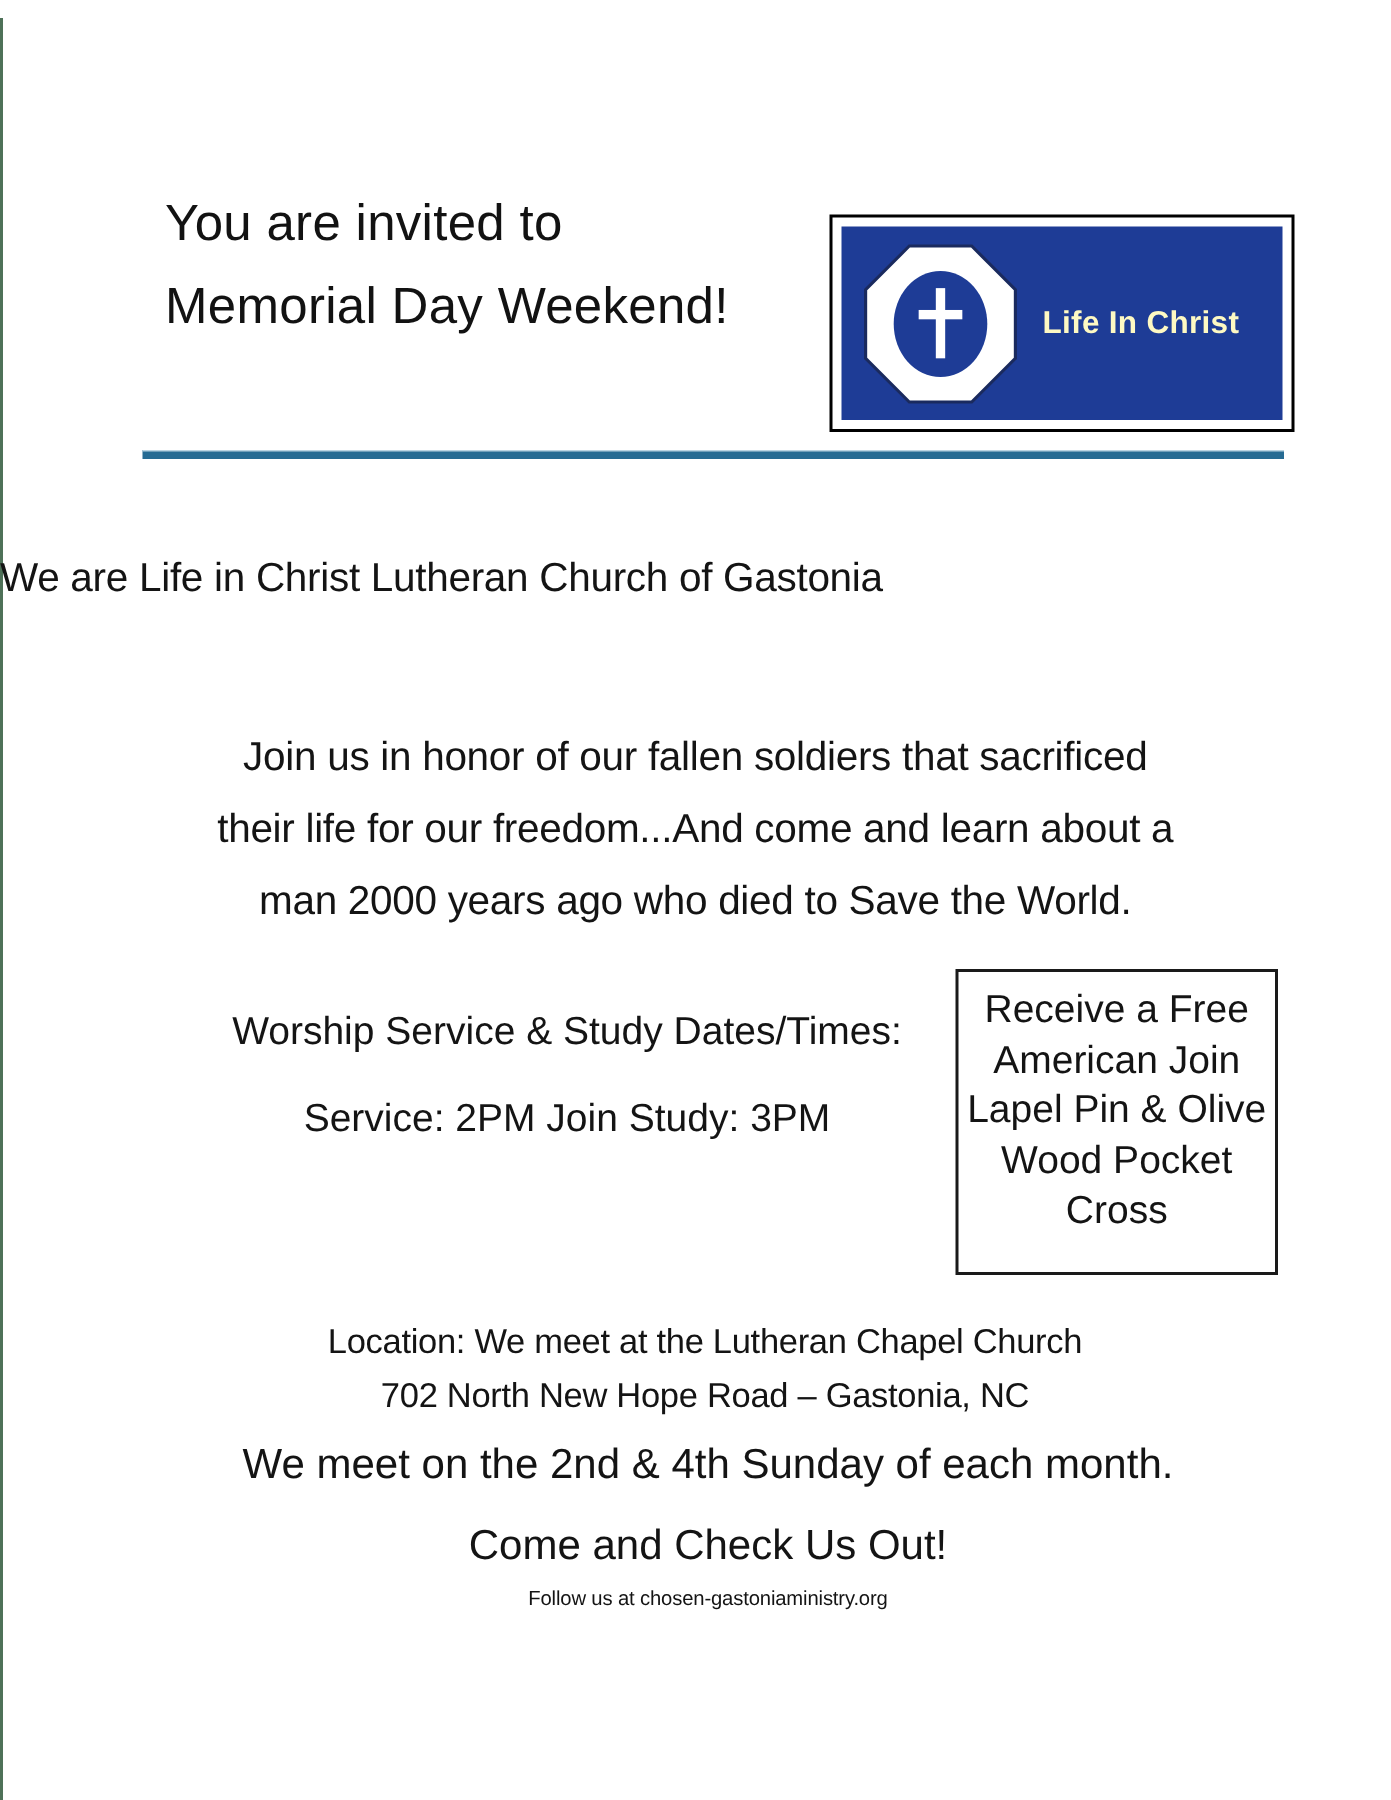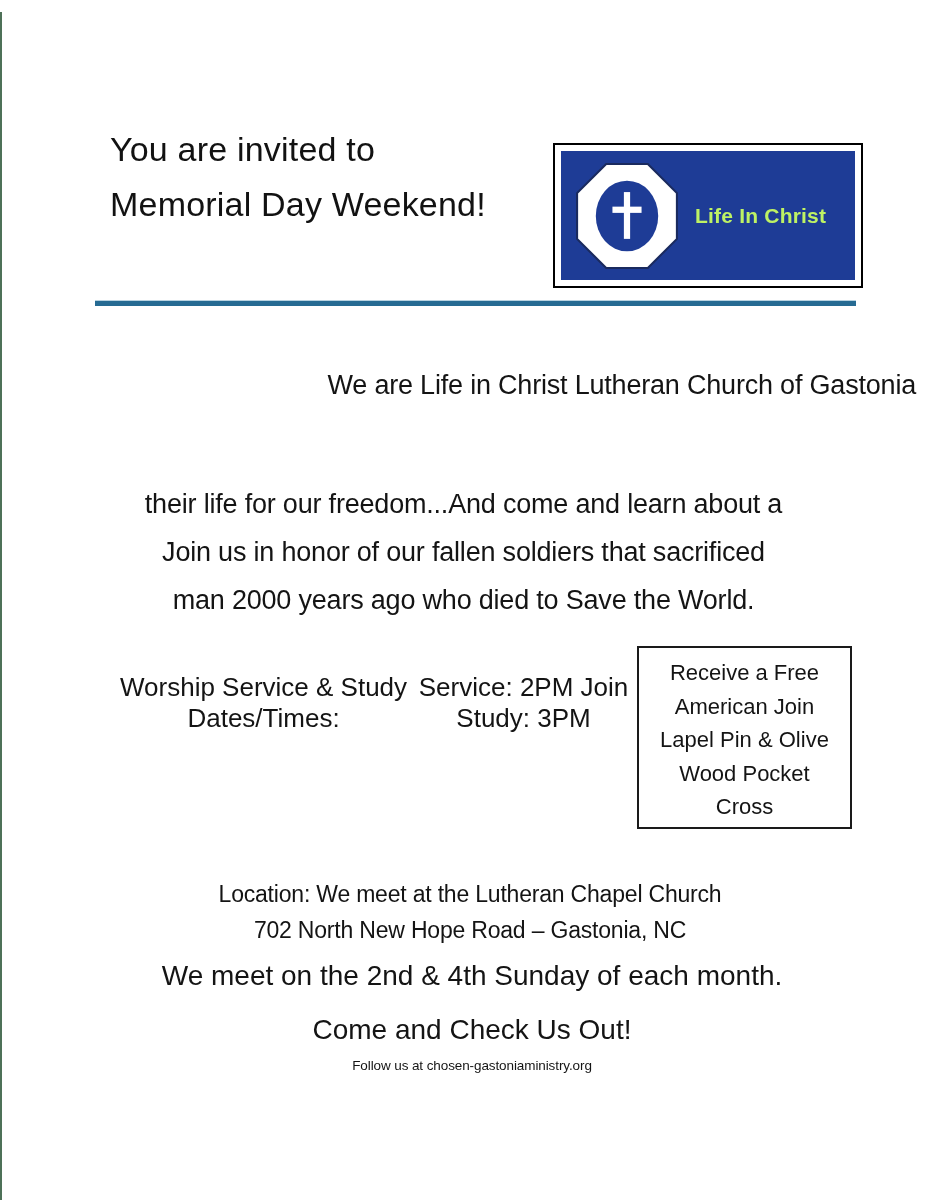--- a/index.html
+++ b/index.html
@@ -21,44 +21,44 @@
   .logo-box {
     position:absolute; left:553px; top:131px; width:310px; height:145px;
     background:#ffffff; border:2px solid #000000; padding:6px;
   }
   .logo-inner {
     width:100%; height:100%; background:#1e3c96;
     display:flex; align-items:center;
   }
   .emblem { width:104px; height:112px; margin-left:14px; flex:0 0 auto; }
   .logo-text {
-    color:#bef264; font-weight:bold; font-size:21px; line-height:30px;
+    color:#fef9c3; font-weight:bold; font-size:21px; line-height:30px;
     margin-left:16px; letter-spacing:0.2px;
   }
   .divider {
     position:absolute; left:95px; top:288px; width:761px; height:6px;
     background:#266b93; border-top:1px solid #b9d3e1;
   }
   .intro-line {
-    position:absolute; left:16px; top:358px; width:900px;
-    text-align:right; font-size:27px; letter-spacing:-0.2px;
+    position:absolute; left:0; top:358px; width:900px;
+    text-align:left; font-size:27px; letter-spacing:-0.2px;
   }
   .message {
     position:absolute; left:0; top:468px; width:927px;
     text-align:center; font-size:27px; line-height:48px; letter-spacing:-0.2px;
   }
   .schedule {
     position:absolute; left:118px; top:660px; width:520px;
     text-align:center; font-size:26px;
-    display:flex; flex-direction:row; row-gap:37px;
+    display:flex; flex-direction:column; row-gap:27px;
   }
   .offer-box {
-    position:absolute; left:637px; top:634px; width:215px; height:183px;
+    position:absolute; left:637px; top:634px; width:215px; height:204px;
     border:2px solid #1a1a1a; text-align:center;
-    font-size:22px; line-height:33.5px; padding-top:8px;
+    font-size:26px; line-height:33.5px; padding-top:8px;
   }
   .location {
     position:absolute; left:0; top:864px; width:940px;
     text-align:center; font-size:23px; line-height:36px; letter-spacing:-0.2px;
   }
   .meet-line {
     position:absolute; left:0; top:948px; width:944px;
     text-align:center; font-size:28px;
   }
   .cta-line {
@@ -93,22 +93,22 @@
         <div>Life In Christ</div>
       </div>
     </div>
   </div>
 
   <div class="divider"></div>
 
   <div class="intro-line">We are Life in Christ Lutheran Church of Gastonia</div>
 
   <div class="message">
+    <div>Join us in honor of our fallen soldiers that sacrificed</div>
     <div>their life for our freedom...And come and learn about a</div>
-    <div>Join us in honor of our fallen soldiers that sacrificed</div>
     <div>man 2000 years ago who died to Save the World.</div>
   </div>
 
   <div class="schedule">
     <div>Worship Service &amp; Study Dates/Times:</div>
     <div>Service: 2PM Join Study: 3PM</div>
   </div>
 
   <div class="offer-box">
     <div>Receive a Free</div>

